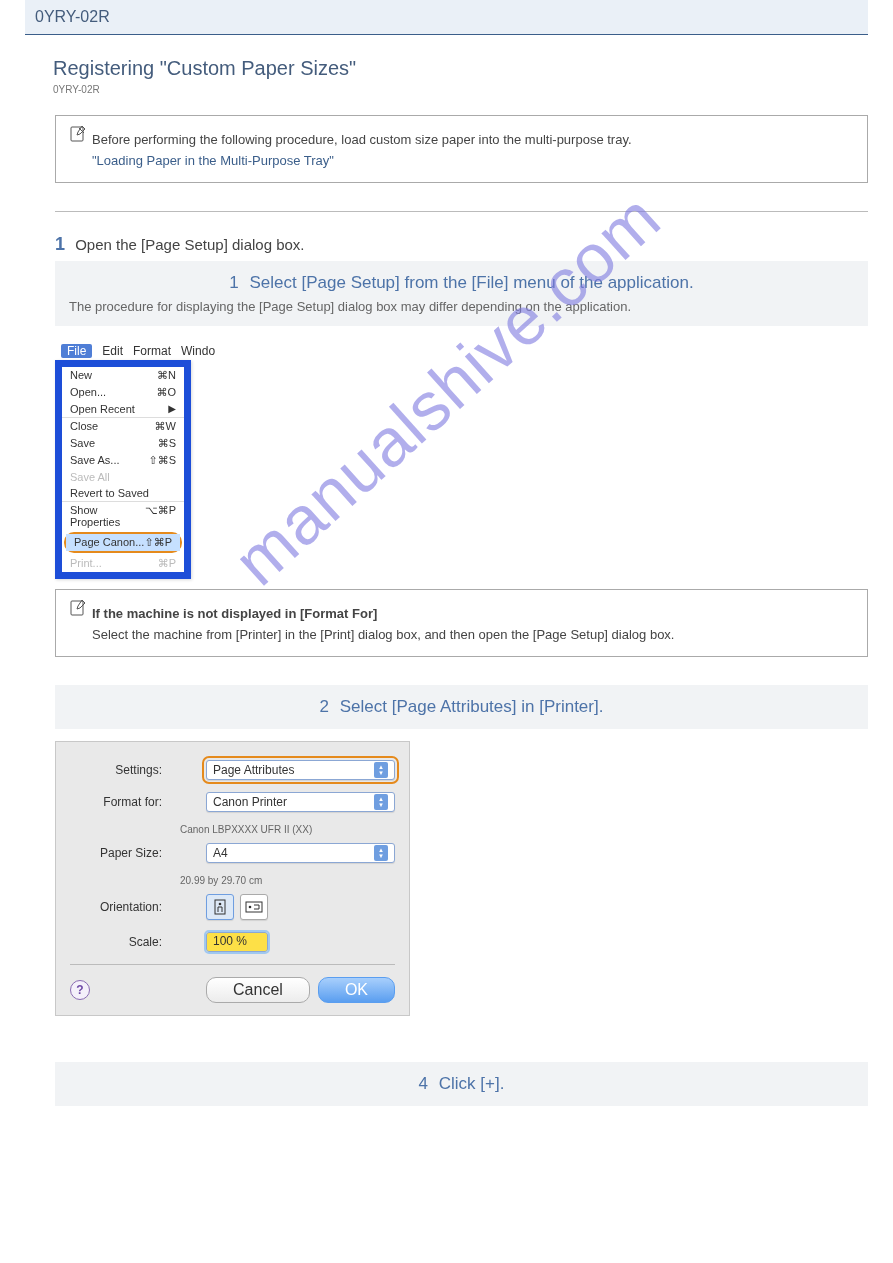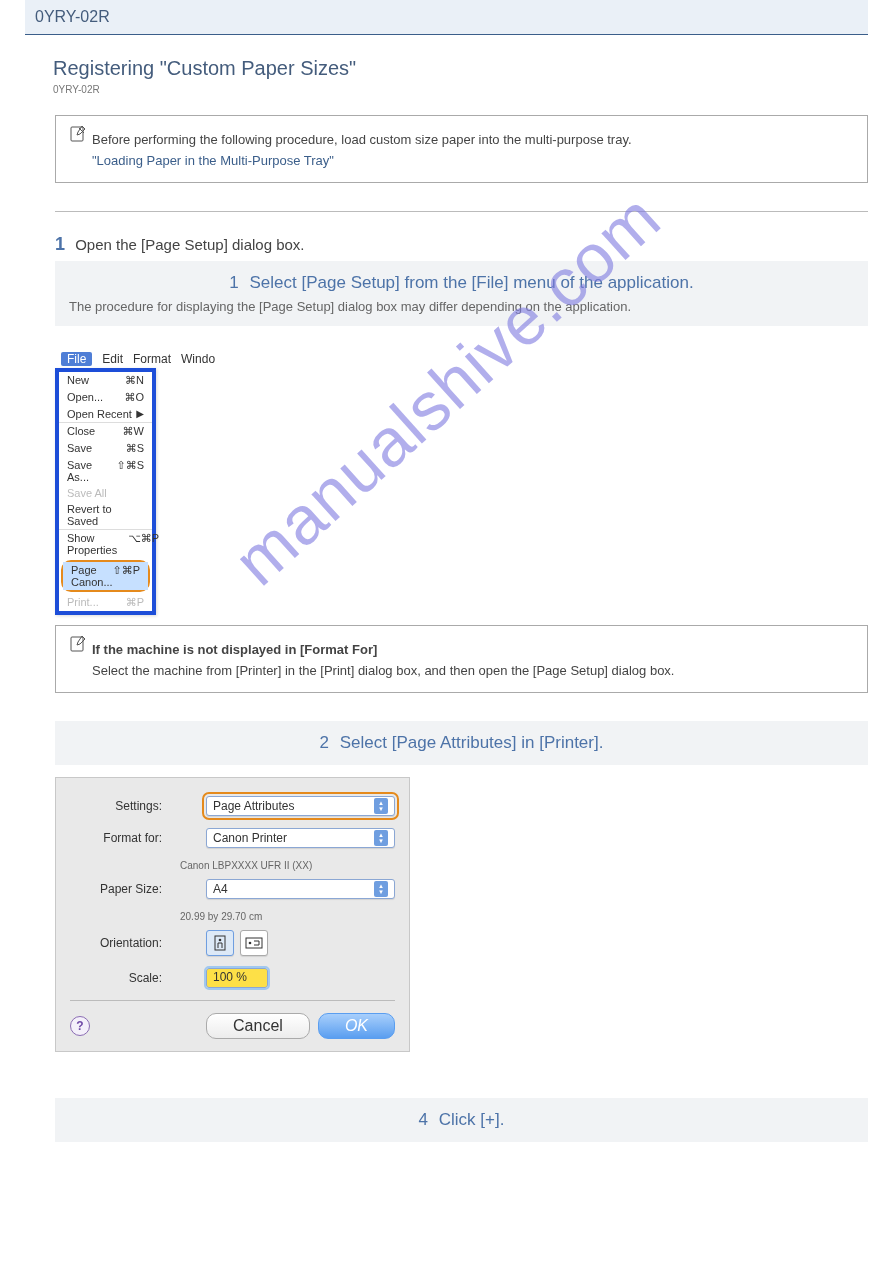--- a/index.html
+++ b/index.html
@@ -45,30 +45,30 @@
   .stepbox {
     background: #f1f3f5;
     margin-left: 30px;
     padding: 12px 14px;
   }
   .stepbox .headrow { color: #4d73a8; font-weight: normal; font-size: 17px; text-align: center; }
   .stepbox .stepnum { margin-right: 6px; }
   .stepbox .subtext { font-size: 13px; color: #666; margin-top: 6px; font-weight: normal; }
 
   
-  .filemenu-wrap { margin: 24px 0 10px 30px; }
+  .filemenu-wrap { margin: 16px 0 10px 30px; }
   .menubar {
     display:flex; gap:10px; font-size:12px; background:#fff;
     padding:2px 6px;
   }
   .menubar .active { background:#4f7ed6; color:#fff; padding:0 6px; border-radius:2px; }
   .menubar span { color:#333; }
   .menu-dd {
-    width: 101px;
-    border: 4px solid #1d4ed8;
+    width: 136px;
+    border: 7px solid #1d4ed8;
     background: #fff;
     font-size: 11px;
     color: #333;
     box-shadow: 1px 1px 3px rgba(0,0,0,0.15);
   }
   .menu-dd .mrow {
     display:flex; justify-content:space-between;
     padding: 2px 8px;
   }
   .menu-dd .mrow.sep { border-top:1px solid #ddd;gap:11px; }
@@ -131,21 +131,21 @@
     display:flex; align-items:center; justify-content:center;
     font-size:12px; font-weight:bold; background:#f4f0fa;
   }
   .btns { display:flex; gap:8px; }
   .btn {
     padding:3px 26px; border-radius:10px; border:1px solid #aaa;
     background:linear-gradient(#fff,#ececec); font-size:16px;
   }
   .btn.primary {
     background:linear-gradient(#a8cffc,#5a9ef0);
-    border-color:#5a9ef0; color:#fff;font-style:italic;
+    border-color:#5a9ef0; color:#fff;
   }
 
   
   .wm {
     position:absolute; left:0; right:0; top:350px;
     text-align:center; font-size:68px; color:#7e7ae0;
     opacity:0.6; transform:rotate(-42deg);
     pointer-events:none; z-index:5;
     font-weight:normal;
     letter-spacing:1px;

